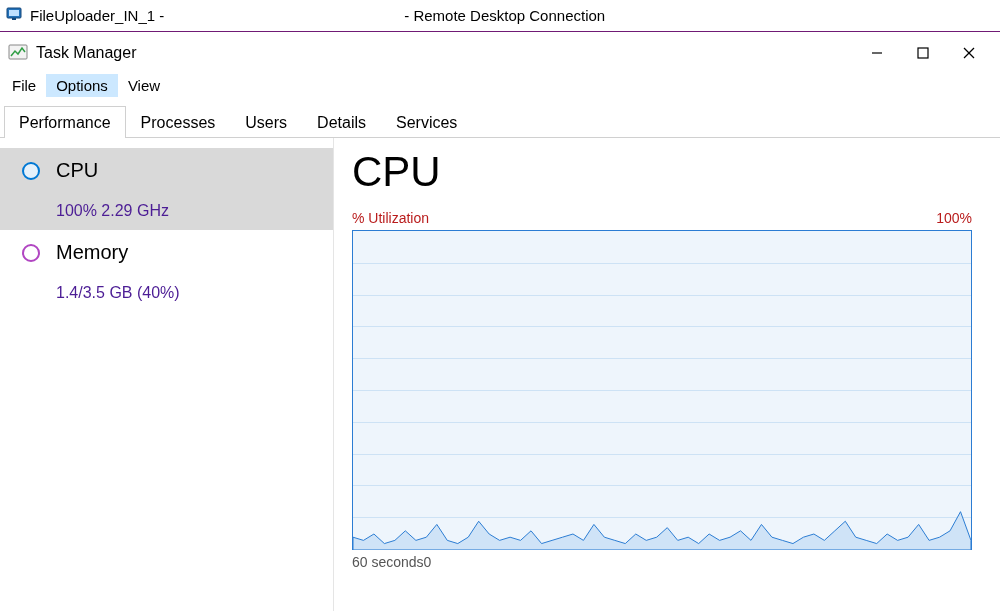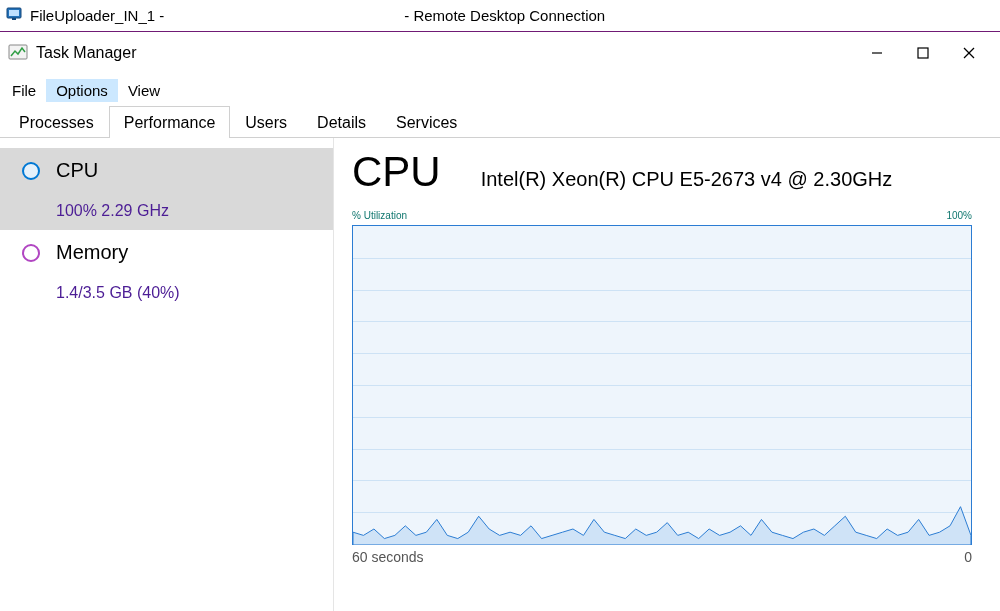--- a/index.html
+++ b/index.html
@@ -38,21 +38,21 @@
   .tm-win-btn {
     width: 46px; height: 42px;
     display: flex; align-items: center; justify-content: center;
   }
   .tm-win-btn svg { overflow: visible; }
 
   
   .menubar {
     height: 28px;
     display: flex;
-    align-items: flex-end;
+    align-items: flex-start;
     padding: 0 2px;
   }
   .menu-item {
     padding: 3px 10px;
     font-size: 15px;
     display: flex;
     align-items: center;
   }
   .menu-item.highlight {
     background: #cce8ff;
@@ -121,41 +121,40 @@
     align-items: baseline;
     gap: 40px;
     margin-bottom: 14px;
   }
   .main-head h1 { font-size: 42px; font-weight: 400; }
   .main-head .subtitle { font-size: 20px; color: #000; }
 
   .chart-labels-top {
     display: flex;
     justify-content: space-between;
-    font-size: 10px;
-    color: #0f766e;
+    font-size: 14px;
+    color: #b91c1c;
     margin-bottom: 4px;
   }
   .chart-box {
     width: 620px;
     height: 320px;
     border: 1px solid #2b7cd3;
     position: relative;
     background: #eef5fc;
   }
   .chart-box .gridline {
     position: absolute; left: 0; right: 0;
     border-top: 1px solid #cde2f5;
   }
   .chart-area {
     position: absolute; left:0; right:0; bottom:0; top:0;
   }
   .chart-labels-bottom {
     display: flex;
-    justify-content: space-between;
     font-size: 14px;
     color: #555;
     margin-top: 4px;
     width: 620px;
   }
 </style>
 </head>
 <body>
 
 <div class="rdp-bar">
@@ -198,22 +197,22 @@
   </div>
 </div>
 
 <div class="menubar">
   <div class="menu-item">File</div>
   <div class="menu-item highlight">Options</div>
   <div class="menu-item">View</div>
 </div>
 
 <div class="tabbar">
+  <div class="tab active">Performance</div>
   <div class="tab">Processes</div>
-  <div class="tab active">Performance</div>
   <div class="tab">Users</div>
   <div class="tab">Details</div>
   <div class="tab">Services</div>
 </div>
 
 <div class="content">
 
   <div class="sidebar">
     <div class="side-item selected">
       <div class="ring ring-cpu"></div>
@@ -227,21 +226,20 @@
       <div>
         <div class="side-title">Memory</div>
         <div class="side-sub">1.4/3.5 GB (40%)</div>
       </div>
     </div>
   </div>
 
   <div class="main">
     <div class="main-head">
       <h1>CPU</h1>
-      <div class="subtitle">Intel(R) Xeon(R) CPU E5-2673 v4 @ 2.30GHz</div>
     </div>
 
     <div class="chart-labels-top" style="width:620px;">
       <span>% Utilization</span>
       <span>100%</span>
     </div>
 
     <div class="chart-box">
       <div class="gridline" style="top:10%"></div>
       <div class="gridline" style="top:20%"></div>

